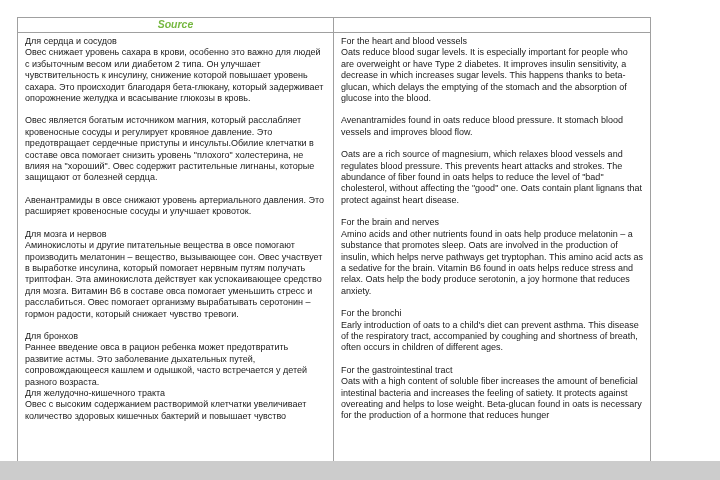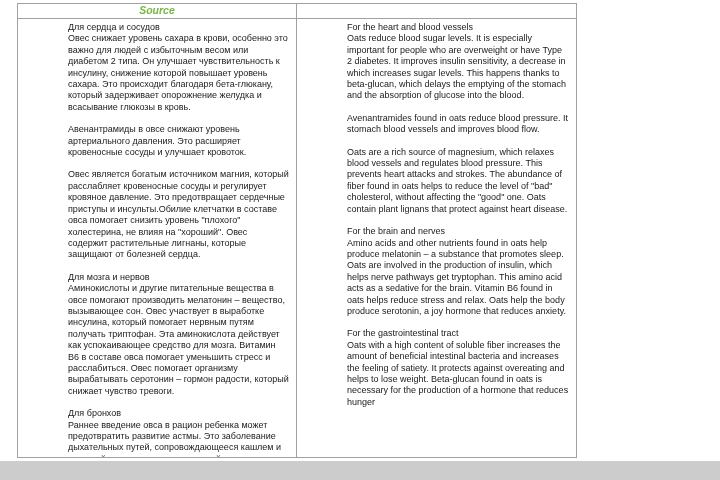--- a/index.html
+++ b/index.html
@@ -10,22 +10,22 @@
     overflow: hidden;
     font-family: "Liberation Sans", "DejaVu Sans", sans-serif;
   }
   .canvas {
     position: relative;
     width: 720px; height: 480px;
     background: #ffffff;
   }
   .doc-table {
     position: absolute;
-    left: 17px; top: 3px;
-    width: 560px; height: 455px;
+    left: 17px; top: 17px;
+    width: 634px; height: 455px;
     box-sizing: border-box;
     border: 1px solid var(--table-border, #a0a0a0);
     background: #ffffff;
     display: flex;
     flex-direction: column;
   }
   .thead {
     display: grid;
     grid-template-columns: 1fr 1fr;
     border-bottom: 1px solid var(--table-border, #a0a0a0);
@@ -46,21 +46,20 @@
     grid-template-columns: 1fr 1fr;
     flex: 1 1 auto;
     min-height: 0;
   }
   .td {
     padding: 3px 7px 0 7px;
     overflow: hidden;
     font-size: 9px;
     line-height: 11.4px;
     color: #1a1a1a;
-    margin-left: 43px;
   }
   .td:first-child { border-right: 1px solid var(--table-border, #a0a0a0); }
   .block {
     margin: 0 0 11px 0;
     white-space: pre-line;
   }
   .footer-strip {
     position: absolute;
     left: 0; right: 0; bottom: 0;
     height: 19px;
@@ -72,35 +71,37 @@
 
 <div class="canvas">
   <div class="doc-table">
     <div class="thead">
       <div class="th">Source</div>
     </div>
     <div class="tbody">
       <div class="td" id="source-cell">
           <p class="block">Для сердца и сосудов
 Овес снижает уровень сахара в крови, особенно это важно для людей с избыточным весом или диабетом 2 типа. Он улучшает чувствительность к инсулину, снижение которой повышает уровень сахара. Это происходит благодаря бета-глюкану, который задерживает опорожнение желудка и всасывание глюкозы в кровь.</p>
+          <p class="block">Овес является богатым источником магния, который расслабляет кровеносные сосуды и регулирует кровяное давление. Это предотвращает сердечные приступы и инсульты.Обилие клетчатки в составе овса помогает снизить уровень "плохого" холестерина, не влияя на "хороший". Овес содержит растительные лигнаны, которые защищают от болезней сердца.</p>
           <p class="block">Авенантрамиды в овсе снижают уровень артериального давления. Это расширяет кровеносные сосуды и улучшает кровоток.</p>
-          <p class="block">Овес является богатым источником магния, который расслабляет кровеносные сосуды и регулирует кровяное давление. Это предотвращает сердечные приступы и инсульты.Обилие клетчатки в составе овса помогает снизить уровень "плохого" холестерина, не влияя на "хороший". Овес содержит растительные лигнаны, которые защищают от болезней сердца.</p>
           <p class="block">Для мозга и нервов
 Аминокислоты и другие питательные вещества в овсе помогают производить мелатонин – вещество, вызывающее сон. Овес участвует в выработке инсулина, который помогает нервным путям получать триптофан. Эта аминокислота действует как успокаивающее средство для мозга. Витамин В6 в составе овса помогает уменьшить стресс и расслабиться. Овес помогает организму вырабатывать серотонин – гормон радости, который снижает чувство тревоги.</p>
           <p class="block">Для бронхов
 Раннее введение овса в рацион ребенка может предотвратить развитие астмы. Это заболевание дыхательных путей, сопровождающееся кашлем и одышкой, часто встречается у детей разного возраста.
 Для желудочно-кишечного тракта
 Овес с высоким содержанием растворимой клетчатки увеличивает количество здоровых кишечных бактерий и повышает чувство</p>
         </div>
       <div class="td" id="translation-cell">
           <p class="block">For the heart and blood vessels
 Oats reduce blood sugar levels. It is especially important for people who are overweight or have Type 2 diabetes. It improves insulin sensitivity, a decrease in which increases sugar levels. This happens thanks to beta-glucan, which delays the emptying of the stomach and the absorption of glucose into the blood.</p>
           <p class="block">Avenantramides found in oats reduce blood pressure. It stomach blood vessels and improves blood flow.</p>
           <p class="block">Oats are a rich source of magnesium, which relaxes blood vessels and regulates blood pressure. This prevents heart attacks and strokes. The abundance of fiber found in oats helps to reduce the level of "bad" cholesterol, without affecting the "good" one. Oats contain plant lignans that protect against heart disease.</p>
           <p class="block">For the brain and nerves
 Amino acids and other nutrients found in oats help produce melatonin – a substance that promotes sleep. Oats are involved in the production of insulin, which helps nerve pathways get tryptophan. This amino acid acts as a sedative for the brain. Vitamin B6 found in oats helps reduce stress and relax. Oats help the body produce serotonin, a joy hormone that reduces anxiety.</p>
+          <p class="block">For the bronchi
+Early introduction of oats to a child's diet can prevent asthma. This disease of the respiratory tract, accompanied by coughing and shortness of breath, often occurs in children of different ages.</p>
           <p class="block">For the gastrointestinal tract
 Oats with a high content of soluble fiber increases the amount of beneficial intestinal bacteria and increases the feeling of satiety. It protects against overeating and helps to lose weight. Beta-glucan found in oats is necessary for the production of a hormone that reduces hunger</p>
         </div>
     </div>
   </div>
   <div class="footer-strip"></div>
 </div>
 
 </body></html>

